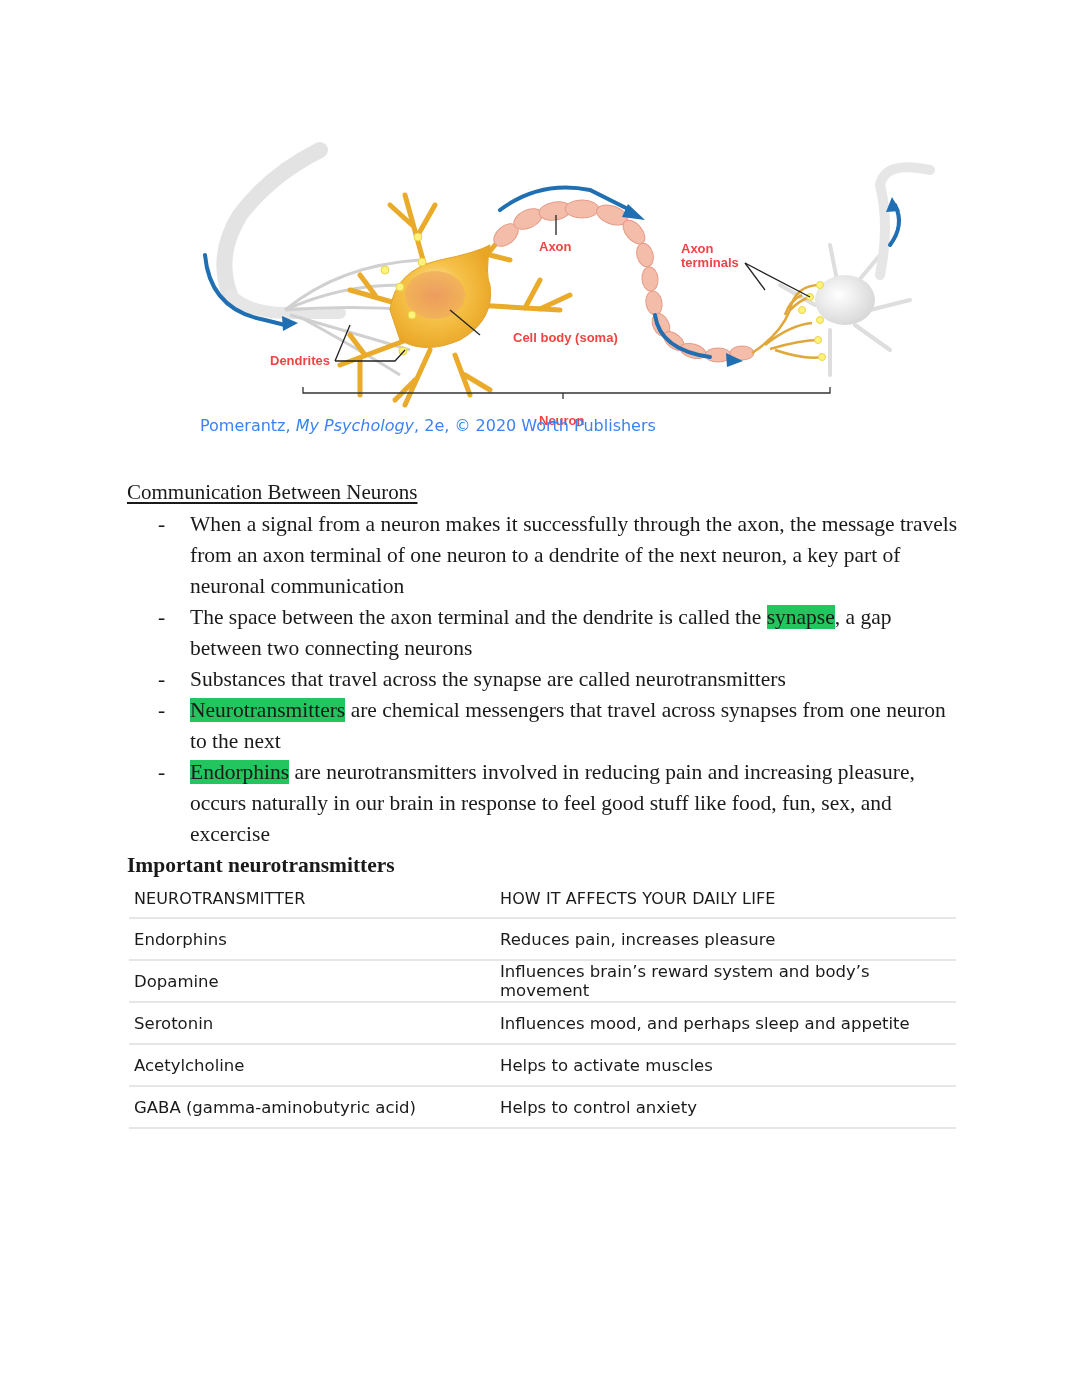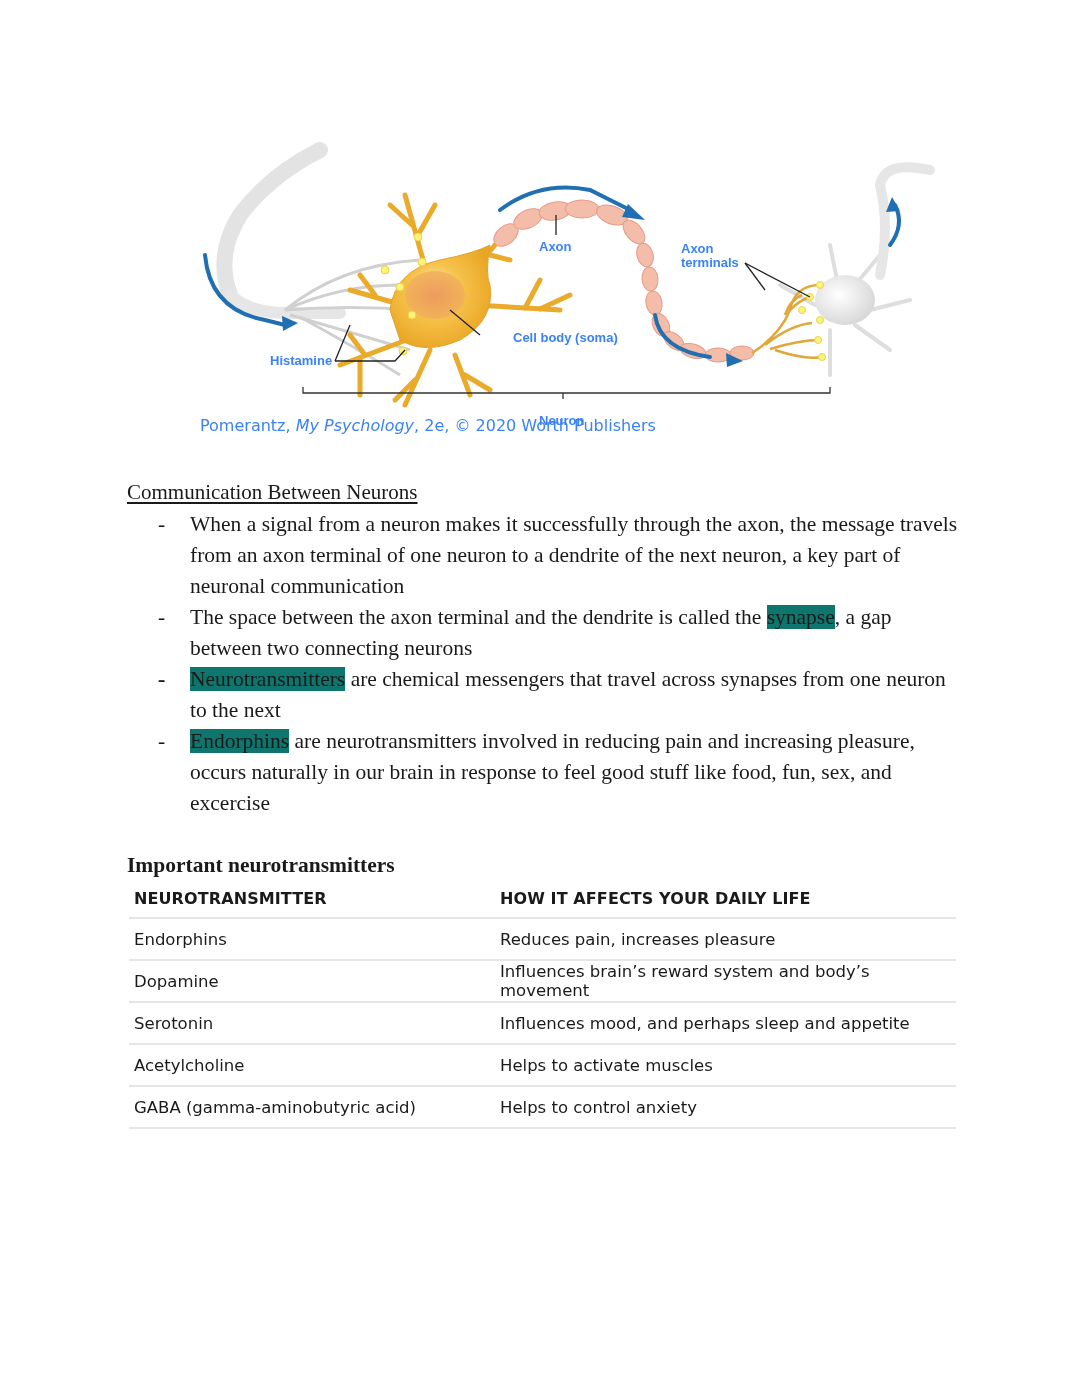--- a/index.html
+++ b/index.html
@@ -1,30 +1,30 @@
 <!DOCTYPE html>
 <html><head>
 <meta charset="utf-8">
 <style>
   html, body { margin: 0; padding: 0; background: #ffffff; }
   body { width: 1080px; height: 1397px; position: relative; overflow: hidden; font-family: "DejaVu Serif", serif; color: #1a1a1a; }
   .figure { position: absolute; left: 190px; top: 135px; width: 760px; height: 310px; }
   .figure svg { position: absolute; left: 0; top: 0; }
-  .fig-label { position: absolute; font-family: "Liberation Sans", sans-serif; font-weight: bold; font-size: 13px; color: #3b82f6; white-space: pre-line; line-height: 14px; }
+  .fig-label { position: absolute; font-family: "Liberation Sans", sans-serif; font-weight: bold; font-size: 13px; color: #ef4444; white-space: pre-line; line-height: 14px; }
   .caption { position: absolute; left: 200px; top: 416px; font-family: "DejaVu Sans", sans-serif; font-size: 16px; color: #3b82f6; }
   .caption i { font-style: italic; }
   .section-title { position: absolute; left: 127px; top: 480px; font-family: "Liberation Serif", serif; font-size: 21px; text-decoration: underline; text-underline-offset: 3px; text-align: right; }
   .bullets { position: absolute; left: 127px; top: 509px; width: 840px; list-style: none; margin: 0; padding: 0; font-family: "Liberation Serif", serif; font-size: 21.5px; line-height: 31px; }
   .bullets li { position: relative; padding-left: 63px; }
   .bullets .dash { position: absolute; left: 31px; top: 0; }
-  .hl { background: #0f766e; }
+  .hl { background: #22c55e; }
   .table-title { position: absolute; left: 127px; top: 853px; font-family: "Liberation Serif", serif; font-weight: bold; font-size: 21.5px; }
   table.nt { position: absolute; left: 129px; top: 879px; width: 827px; border-collapse: collapse; font-family: "DejaVu Sans", sans-serif; font-size: 16.5px; color: #1a1a1a; }
   table.nt th, table.nt td { text-align: left; padding: 0 0 0 5px; height: 40px; border-bottom: 2px solid #e6e6e6; }
-  table.nt th { font-weight: bold; font-size: 16px; height: 38px; letter-spacing: 0.1px; }
+  table.nt th { font-weight: normal; font-size: 16px; height: 38px; letter-spacing: 0.1px; }
   table.nt td:first-child, table.nt th:first-child { width: 361px; }
 </style>
 </head>
 <body>
 
 <div class="figure">
   <svg width="760" height="310" viewBox="0 0 760 310">
     <defs>
       <radialGradient id="somaGrad" cx="45%" cy="45%" r="60%">
         <stop offset="0%" stop-color="#fff3c4"></stop>
@@ -156,32 +156,32 @@
     <g stroke="#333" stroke-width="1.3" fill="none">
       <path d="M113 252 L113 258 L640 258 L640 252"></path>
       <line x1="373" y1="258" x2="373" y2="264"></line>
     </g>
   </svg>
 
   <div class="fig-label" style="left:349px; top:105px;">Axon</div>
   <div class="fig-label" style="left:491px; top:107px;">Axon
 terminals</div>
   <div class="fig-label" style="left:290px; top:196px;margin-left:33px;">Cell body (soma)</div>
-  <div class="fig-label" style="left:80px; top:219px;">Histamine</div>
+  <div class="fig-label" style="left:80px; top:219px;">Dendrites</div>
   <div class="fig-label" style="left:349px; top:279px;text-align:center;">Neuron</div>
 </div>
 
 <div class="caption"><span>Pomerantz, </span><i>My Psychology</i><span>, 2e, © 2020 Worth Publishers</span></div>
 
 <div class="section-title">Communication Between Neurons</div>
 
 <ul class="bullets">
   <li><span class="dash">-</span><span>When a signal from a neuron makes it successfully through the axon, the message travels from an axon terminal of one neuron to a dendrite of the next neuron, a key part of neuronal communication</span></li>
   <li><span class="dash">-</span><span>The space between the axon terminal and the dendrite is called the </span><span class="hl">synapse</span><span>, a gap between two connecting neurons</span></li>
-  <li><span class="dash">-</span></li>
+  <li><span class="dash">-</span><span>Substances that travel across the synapse are called neurotransmitters</span></li>
   <li><span class="dash">-</span><span class="hl">Neurotransmitters</span><span> are chemical messengers that travel across synapses from one neuron to the next</span></li>
   <li><span class="dash">-</span><span class="hl">Endorphins</span><span> are neurotransmitters involved in reducing pain and increasing pleasure, occurs naturally in our brain in response to feel good stuff like food, fun, sex, and excercise</span></li>
 </ul>
 
 <div class="table-title">Important neurotransmitters</div>
 
 <table class="nt">
   <thead>
     <tr>
       <th>NEUROTRANSMITTER</th>

